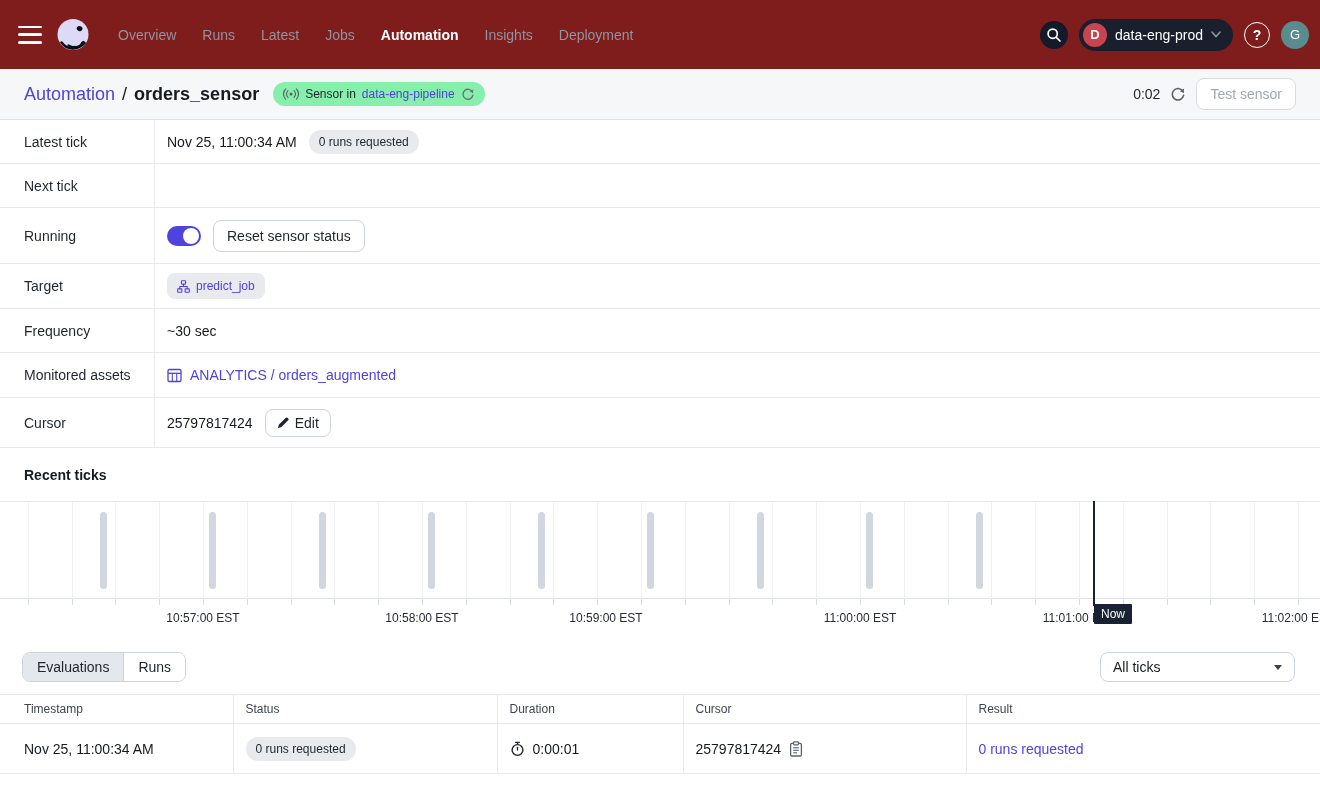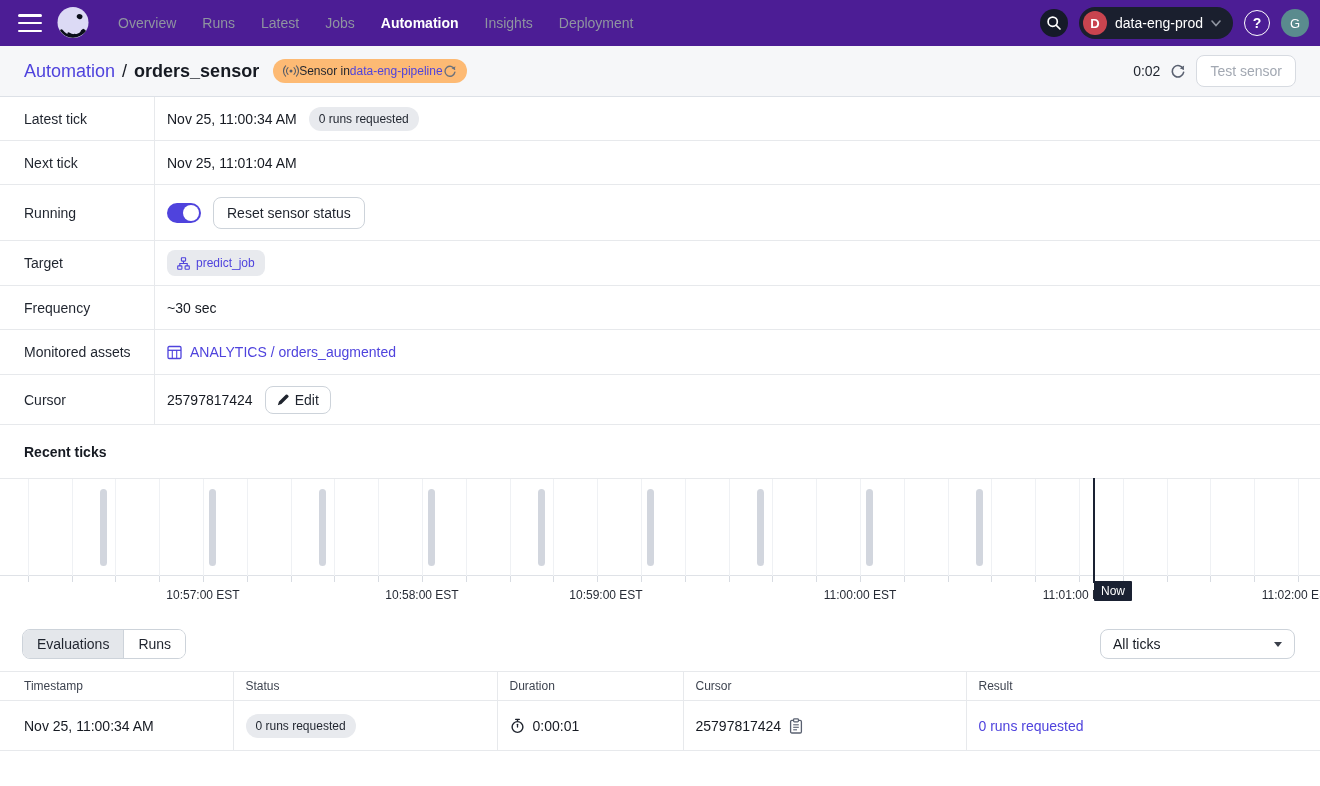--- a/index.html
+++ b/index.html
@@ -1,40 +1,40 @@
 <!DOCTYPE html>
 <html><head>
 <meta charset="utf-8">
 <style>
   * { margin:0; padding:0; box-sizing:border-box; }
   html,body { width:1320px; height:786px; overflow:hidden; background:#fff;
     font-family:"Liberation Sans", sans-serif; }
 
   
-  .topnav { height:46px; background:#4c1d95; display:flex; align-items:center; padding:0 11px 0 18px; }
+  .topnav { height:69px; background:#7f1d1d; display:flex; align-items:center; padding:0 11px 0 18px; }
   .hamburger { width:24px; height:18px; display:flex; flex-direction:column; justify-content:space-between; cursor:pointer; margin-right:12px; }
   .hamburger span { display:block; height:2.5px; background:#fff; border-radius:2px; }
   .nav-logo { width:38px; height:38px; margin-right:26px; }
   .nav-items { display:flex; gap:26px; }
   .nav-item { font-size:14px; color:#8F94A0; cursor:pointer; }
   .nav-item.active { color:#fff; font-weight:700; }
   .nav-right { margin-left:auto; display:flex; align-items:center; gap:11px; }
   .icon-circle-btn { width:28px; height:28px; border-radius:50%; background:#151A29; display:flex; align-items:center; justify-content:center; cursor:pointer; }
   .env-pill { height:32px; background:#1A1F2E; border-radius:16px; display:flex; align-items:center; gap:8px; padding:0 12px 0 4px; cursor:pointer; }
   .env-initial { width:24px; height:24px; border-radius:50%; background:#C9444F; color:#fff; font-size:13px; font-weight:700; display:flex; align-items:center; justify-content:center; }
   .env-name { color:#fff; font-size:14px; }
   .help-btn { width:26px; height:26px; border-radius:50%; border:1.7px solid #fff; color:#fff; font-size:14px; font-weight:700; display:flex; align-items:center; justify-content:center; cursor:pointer; }
   .avatar { width:28px; height:28px; border-radius:50%; background:#5A8B8E; color:#fff; font-size:13px; display:flex; align-items:center; justify-content:center; cursor:pointer; }
 
   
   .page-header { height:51px; background:#F6F7F9; border-bottom:1px solid #DDE1E7; display:flex; align-items:center; padding:0 24px; }
   .crumb-link { color:#4F43DD; font-size:18px; cursor:pointer; }
   .crumb-sep { color:#161A22; font-size:18px; margin:0 7px; }
   .page-title { color:#161A22; font-size:18px; font-weight:700; }
-  .sensor-badge { margin-left:14px; height:24px; background:#fdba74; border-radius:12px; display:flex; align-items:center; gap:0; padding:0 10px; }
+  .sensor-badge { margin-left:14px; height:24px; background:#86efac; border-radius:12px; display:flex; align-items:center; gap:6px; padding:0 10px; }
   .sensor-badge .txt { font-size:12px; color:#1F242E; }
   .sensor-badge .lnk { font-size:12px; color:#4F43DD; cursor:pointer; }
   .header-right { margin-left:auto; display:flex; align-items:center; gap:10px; }
   .timer { font-size:14px; color:#1F242E; }
   .btn { background:#fff; border:1px solid #CDD3DA; border-radius:8px; font-size:14px; color:#1F242E; display:inline-flex; align-items:center; justify-content:center; cursor:pointer; font-family:inherit; }
   .btn.disabled { color:#A2A8B2; border-color:#D7DBE1; }
   .test-btn { height:32px; padding:0 13px; }
 
   
   .detail-row { display:flex; border-bottom:1px solid #E7E9EC; align-items:stretch; }
@@ -152,23 +152,20 @@
 <div>
   <div class="detail-row" style="height:44px">
     <div class="detail-label">Latest tick</div>
     <div class="detail-value">
       <span>Nov 25, 11:00:34 AM</span>
       <span class="pill">0 runs requested</span>
     </div>
   </div>
   <div class="detail-row" style="height:44px">
     <div class="detail-label">Next tick</div>
-    <div class="detail-value">
-        <span>Nov 25, 11:01:04 AM</span>
-      </div>
   </div>
   <div class="detail-row" style="height:56px">
     <div class="detail-label">Running</div>
     <div class="detail-value">
       <div class="toggle">
           <div class="knob"></div>
         </div>
       <button class="btn reset-btn">Reset sensor status</button>
     </div>
   </div>

